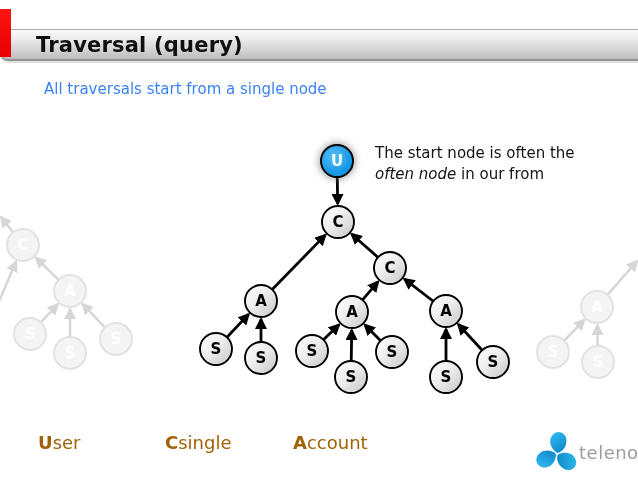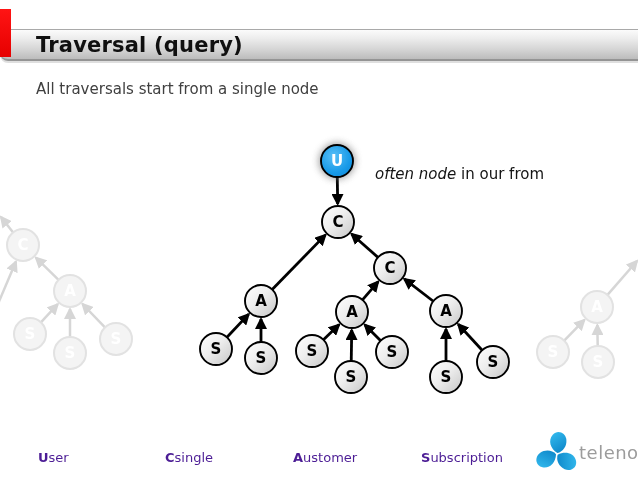--- a/index.html
+++ b/index.html
@@ -16,45 +16,45 @@
   }
   .redbar{
     position:absolute;left:0;top:9px;width:11px;height:48px;
     background:linear-gradient(180deg,#ff1414 0%,#e60000 100%);
   }
   .title{
     position:absolute;left:36px;top:33px;font-size:21px;font-weight:bold;
     color:#101010;letter-spacing:.2px;white-space:nowrap;
   }
   .subtitle{
-    position:absolute;left:36px;top:80px;font-size:15px;color:#404040;white-space:nowrap;
+    position:absolute;left:44px;top:80px;font-size:15px;color:#3b82f6;white-space:nowrap;
   }
   .annotation{
     position:absolute;left:375px;top:143px;font-size:15px;color:#141414;line-height:21px;
   }
   svg.graph{position:absolute;left:0;top:0;}
   .legend-item{
-    position:absolute;top:450px;font-size:13px;color:#4c1d95;white-space:nowrap;
+    position:absolute;top:432px;font-size:18px;color:#a16207;white-space:nowrap;
   }
   .legend-item b{font-weight:bold;}
   .logo{position:absolute;left:524px;top:424px;}
 </style>
 </head>
 <body>
 
 <div id="stage">
 
   <div class="titlebar"></div>
   <div class="redbar"></div>
 
   <div class="title">Traversal (query)</div>
   <div class="subtitle">All traversals start from a single node</div>
 
   <div class="annotation">
-    <br>
+    <span>The start node is often the</span><br>
     <i>often node</i><span> in our from</span>
   </div>
 
   <svg class="graph" id="graph-svg" width="638" height="479" viewBox="0 0 638 479">
       <defs>
         <linearGradient id="gradMain" x1="0" y1="0" x2="1" y2="1">
           <stop offset="0" stop-color="#ffffff"></stop>
           <stop offset="0.45" stop-color="#eeeeee"></stop>
           <stop offset="1" stop-color="#c6c6c6"></stop>
         </linearGradient>
@@ -176,22 +176,21 @@
         <text x="553" y="357.3" text-anchor="middle" font-size="15" font-weight="bold" font-family="DejaVu Sans, sans-serif" fill="#ffffff">S</text>
       </g>
       <g>
         <circle cx="598" cy="362" r="16" fill="#f4f4f4" stroke="#e2e2e2" stroke-width="2"></circle>
         <text x="598" y="367.3" text-anchor="middle" font-size="15" font-weight="bold" font-family="DejaVu Sans, sans-serif" fill="#ffffff">S</text>
       </g>
     </svg>
 
   <div class="legend-item" style="left:38px"><b>U</b><span>ser</span></div>
   <div class="legend-item" style="left:165px"><b>C</b><span>single</span></div>
-  <div class="legend-item" style="left:293px"><b>A</b><span>ustomer</span></div>
-  <div class="legend-item" style="left:421px"><b>S</b><span>ubscription</span></div>
+  <div class="legend-item" style="left:293px"><b>A</b><span>ccount</span></div>
 
   <svg class="logo" width="114" height="55" viewBox="0 0 114 55">
     <defs>
       <linearGradient id="telg" x1="0" y1="0" x2="1" y2="1">
         <stop offset="0" stop-color="#35bdf0"></stop>
         <stop offset="1" stop-color="#0a82c6"></stop>
       </linearGradient>
     </defs>
     <g transform="translate(33,30) rotate(18)">
       <path d="M0,-1 C-8,-3 -13,-10 -10,-17 C-7,-23.5 1.5,-23 4.5,-16.5 C7,-10.5 5,-4 0,-1 Z" fill="url(#telg)"></path>

